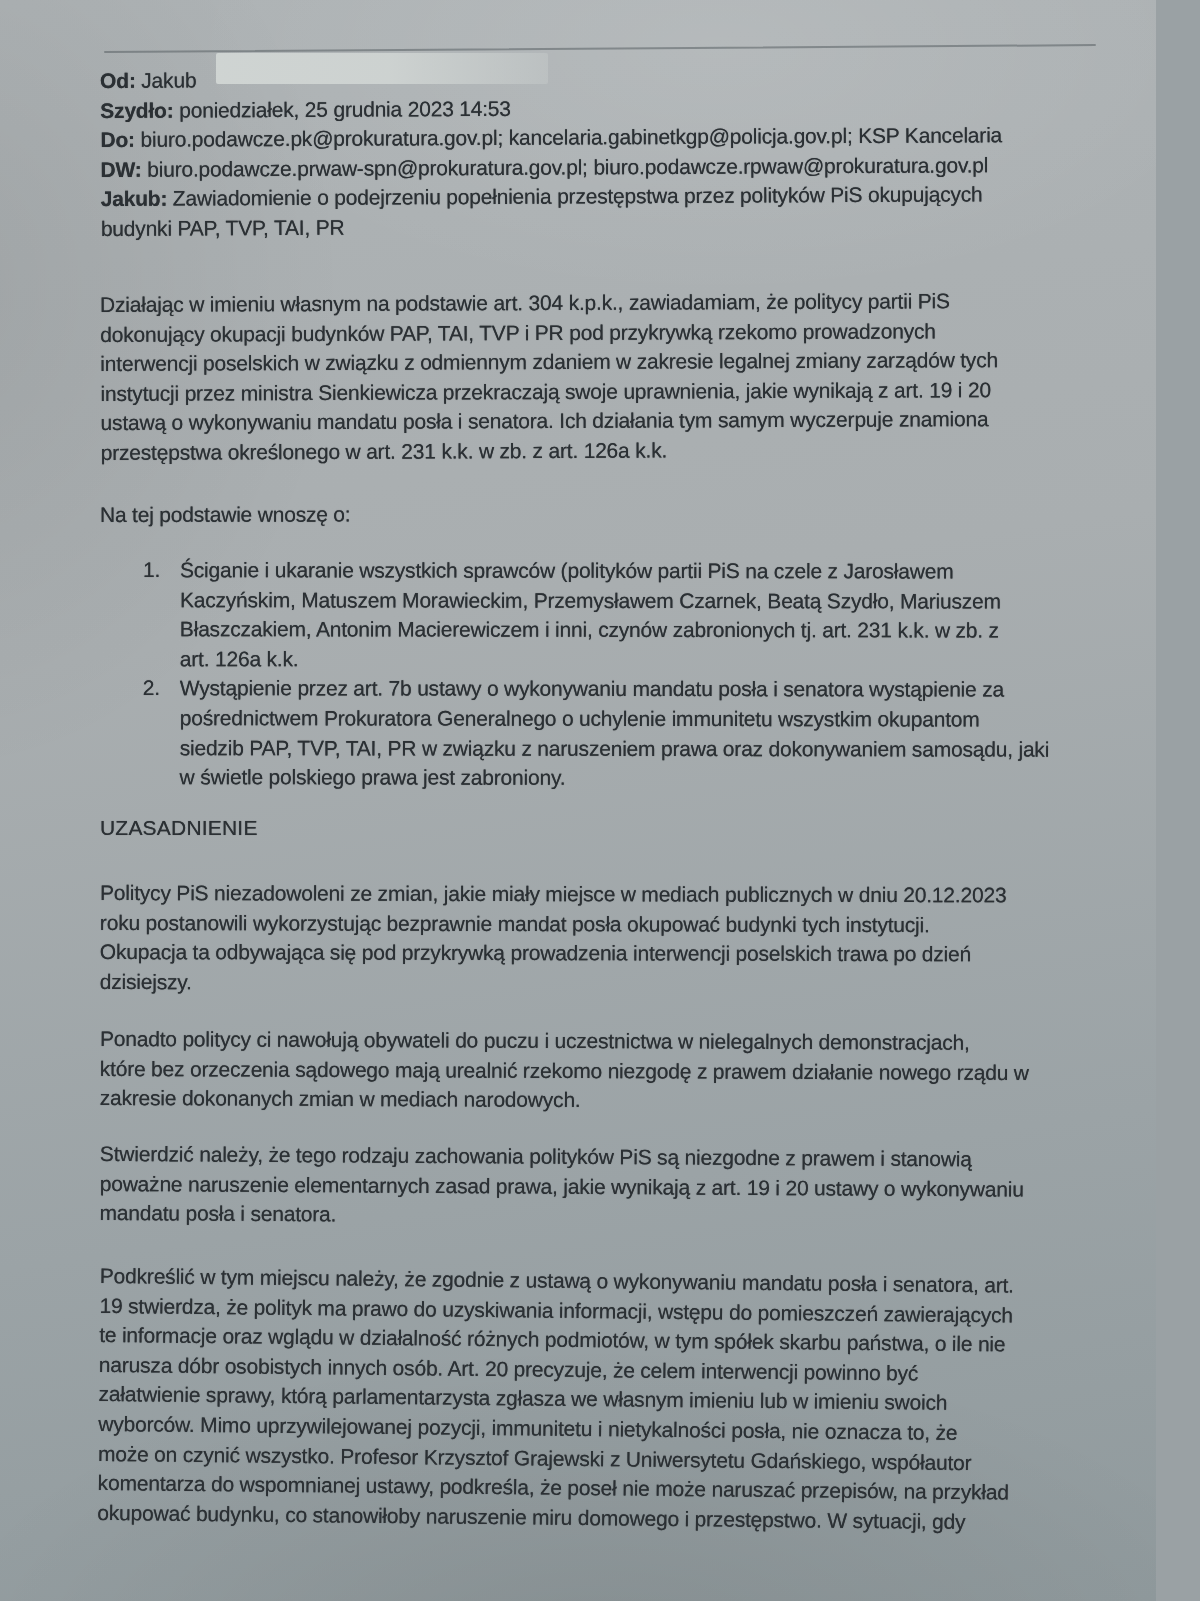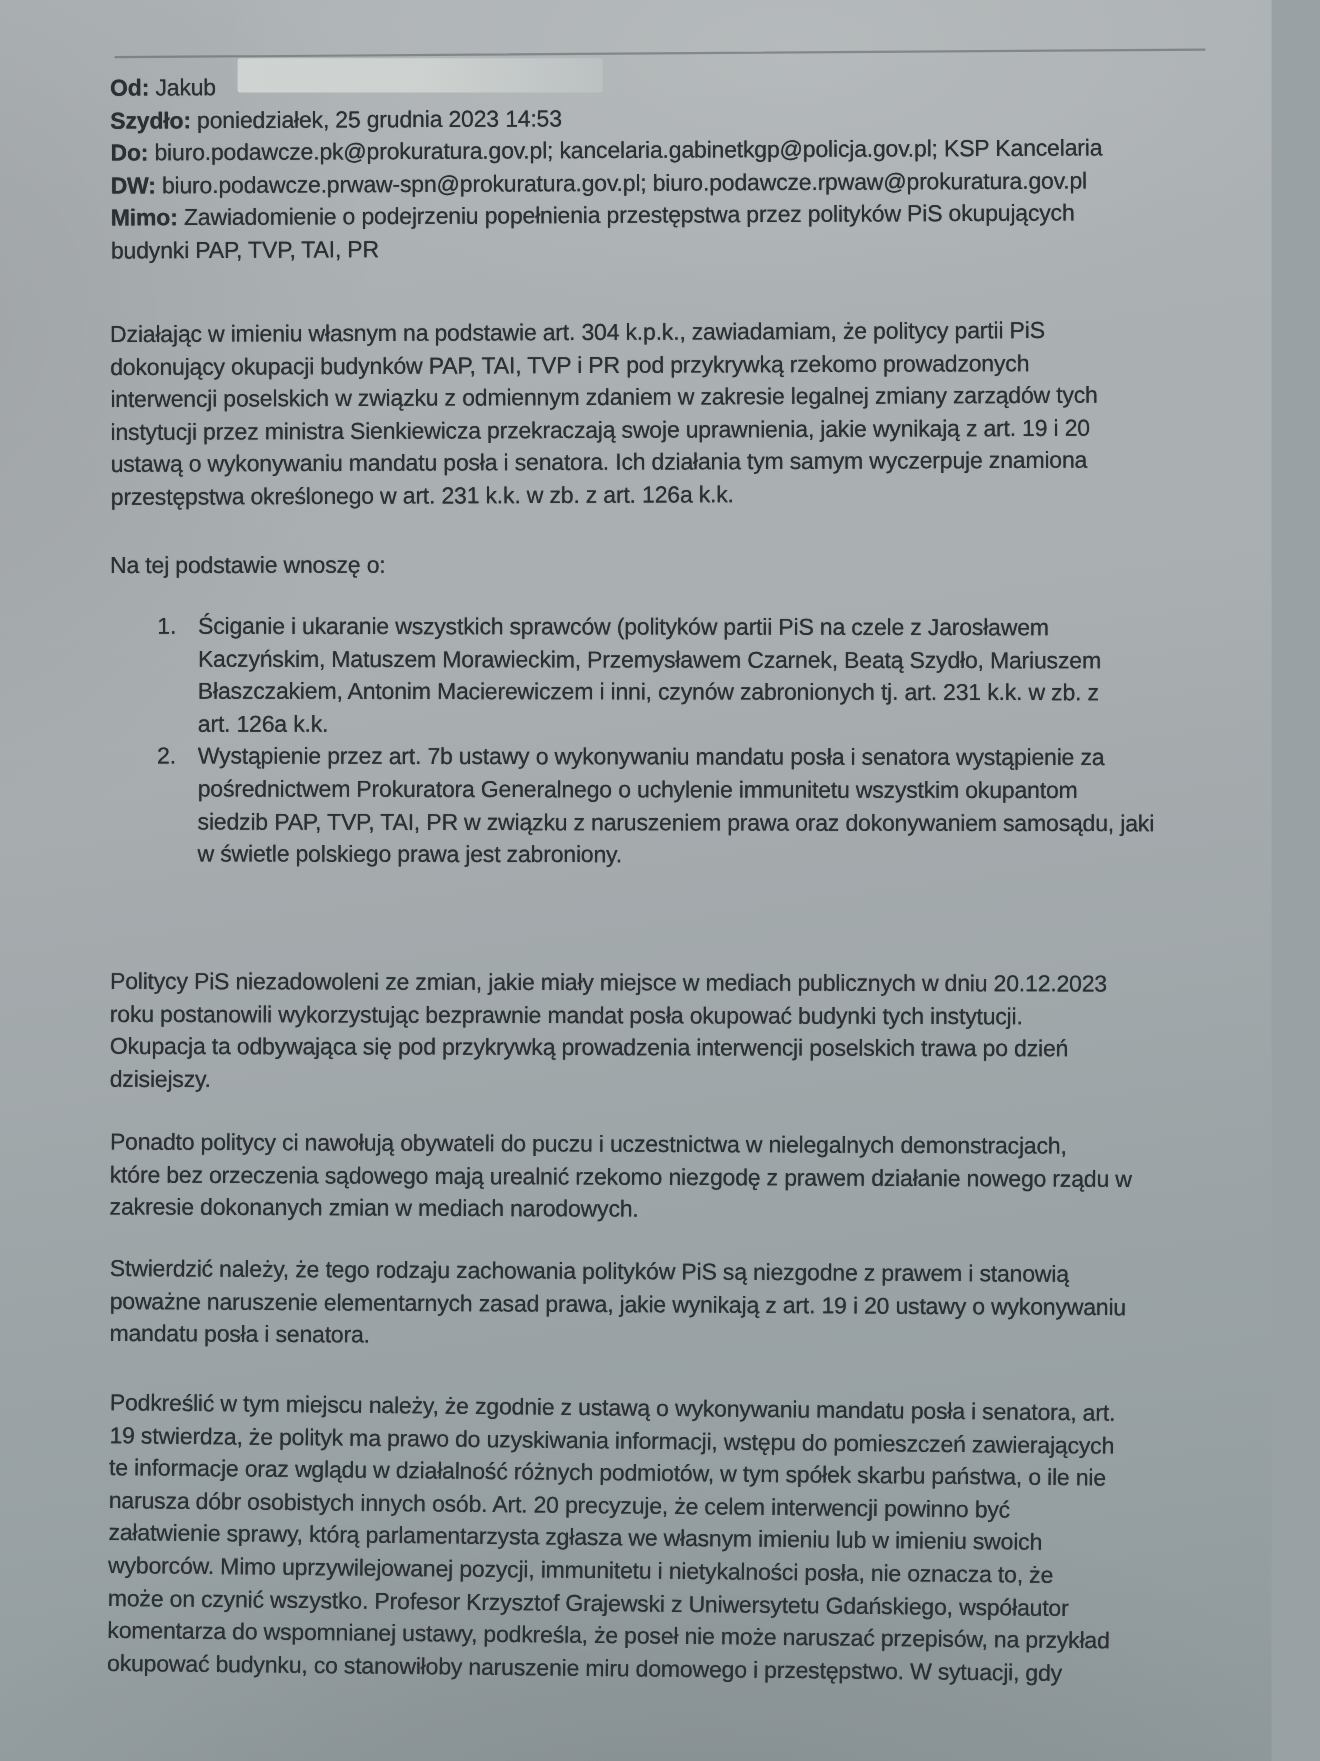--- a/index.html
+++ b/index.html
@@ -62,21 +62,21 @@
   <div class="divider"></div>
   <div class="redaction"></div>
 
   <div class="content">
 
     <div class="block email-header">
       <div class="hrow"><span class="hl">Od:</span> <span class="hv">Jakub</span></div>
       <div class="hrow"><span class="hl">Szydło:</span> <span class="hv">poniedziałek, 25 grudnia 2023 14:53</span></div>
       <div class="hrow"><span class="hl">Do:</span> <span class="hv">biuro.podawcze.pk@prokuratura.gov.pl; kancelaria.gabinetkgp@policja.gov.pl; KSP Kancelaria</span></div>
       <div class="hrow"><span class="hl">DW:</span> <span class="hv">biuro.podawcze.prwaw-spn@prokuratura.gov.pl; biuro.podawcze.rpwaw@prokuratura.gov.pl</span></div>
-      <div class="hrow"><span class="hl">Mimo:</span> <span class="hv">Zawiadomienie o podejrzeniu popełnienia przestępstwa przez polityków PiS okupujących
+      <div class="hrow"><span class="hl">Jakub:</span> <span class="hv">Zawiadomienie o podejrzeniu popełnienia przestępstwa przez polityków PiS okupujących
 budynki PAP, TVP, TAI, PR</span></div>
     </div>
 
     <div class="block para p-intro">Działając w imieniu własnym na podstawie art. 304 k.p.k., zawiadamiam, że politycy partii PiS
 dokonujący okupacji budynków PAP, TAI, TVP i PR pod przykrywką rzekomo prowadzonych
 interwencji poselskich w związku z odmiennym zdaniem w zakresie legalnej zmiany zarządów tych
 instytucji przez ministra Sienkiewicza przekraczają swoje uprawnienia, jakie wynikają z art. 19 i 20
 ustawą o wykonywaniu mandatu posła i senatora. Ich działania tym samym wyczerpuje znamiona
 przestępstwa określonego w art. 231 k.k. w zb. z art. 126a k.k.</div>
 
@@ -92,20 +92,21 @@
         </div>
       <div class="oitem">
           <span class="onum">2.</span>
           <span class="otext">Wystąpienie przez art. 7b ustawy o wykonywaniu mandatu posła i senatora wystąpienie za
 pośrednictwem Prokuratora Generalnego o uchylenie immunitetu wszystkim okupantom
 siedzib PAP, TVP, TAI, PR w związku z naruszeniem prawa oraz dokonywaniem samosądu, jaki
 w świetle polskiego prawa jest zabroniony.</span>
         </div>
     </div>
 
+    <div class="block section-heading">UZASADNIENIE</div>
 
     <div class="block para p-3">Politycy PiS niezadowoleni ze zmian, jakie miały miejsce w mediach publicznych w dniu 20.12.2023
 roku postanowili wykorzystując bezprawnie mandat posła okupować budynki tych instytucji.
 Okupacja ta odbywająca się pod przykrywką prowadzenia interwencji poselskich trawa po dzień
 dzisiejszy.</div>
     <div class="block para p-4">Ponadto politycy ci nawołują obywateli do puczu i uczestnictwa w nielegalnych demonstracjach,
 które bez orzeczenia sądowego mają urealnić rzekomo niezgodę z prawem działanie nowego rządu w
 zakresie dokonanych zmian w mediach narodowych.</div>
     <div class="block para p-5">Stwierdzić należy, że tego rodzaju zachowania polityków PiS są niezgodne z prawem i stanowią
 poważne naruszenie elementarnych zasad prawa, jakie wynikają z art. 19 i 20 ustawy o wykonywaniu

